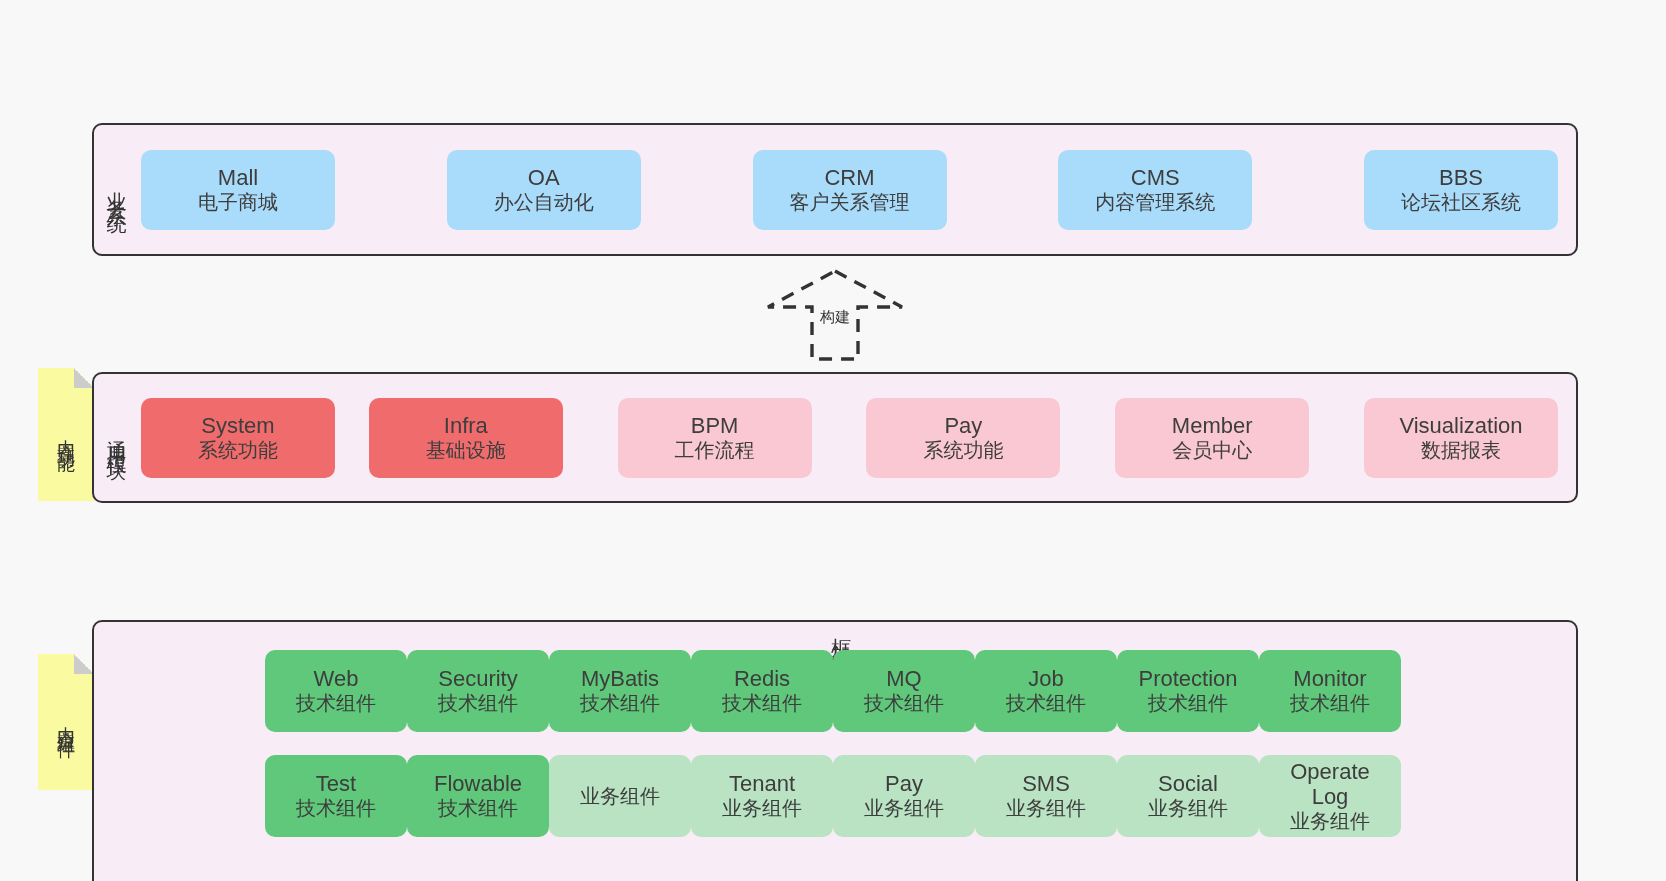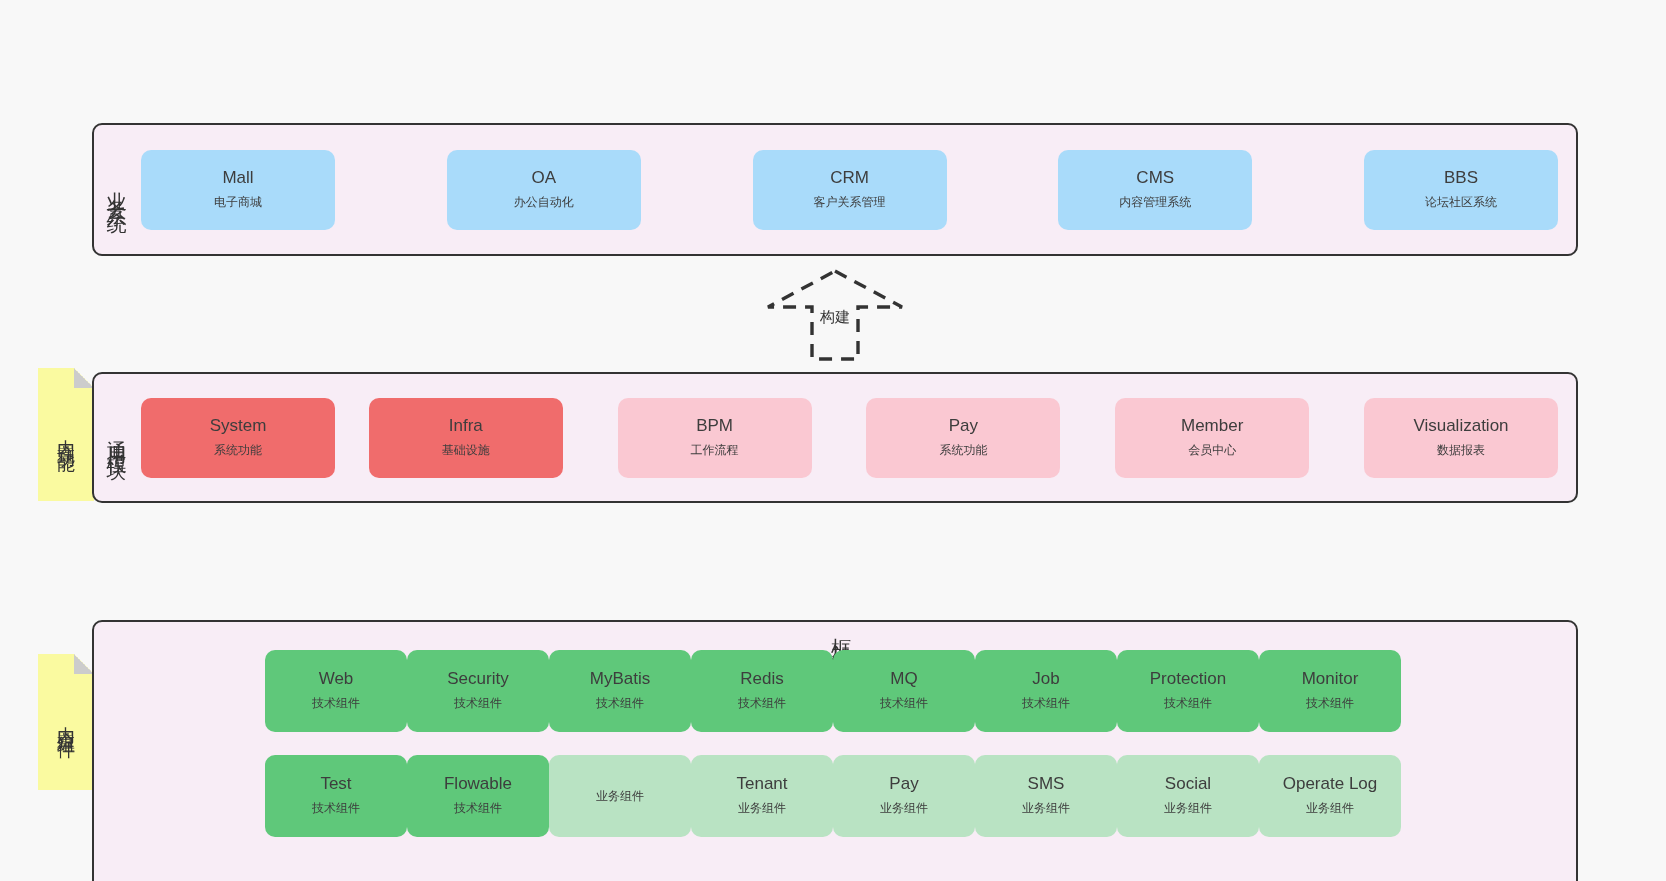--- a/index.html
+++ b/index.html
@@ -16,22 +16,22 @@
          border:2px solid var(--border);border-radius:10px;}
   .vlabel{writing-mode:vertical-rl;text-orientation:upright;font-size:20px;letter-spacing:7px;
           color:#333;margin-left:13px;flex:0 0 auto;line-height:1;}
   .rowwrap{flex:1;display:flex;flex-direction:column;gap:23px;padding:0 18px 0 14px;}
   .row{display:flex;justify-content:space-between;align-items:center;}
 
   
   .box{display:flex;flex-direction:column;justify-content:center;align-items:center;
        text-align:center;border-radius:10px;color:var(--text);padding:4px 10px;}
   .box .bn,.box .bd{display:block;line-height:25px;}
-  .bn{font-size:17px;}
-  .bd{font-size:12px;}
+  .bn{font-size:22px;}
+  .bd{font-size:20px;}
   .b-wide{width:194px;height:80px;}
   .b-small{width:142px;height:82px;}
   .v-blue{background:var(--blue);}
   .v-red{background:var(--red);}
   .v-pink{background:var(--pink);margin-left:21px;}
   .v-green{background:var(--green);}
   .v-lgreen{background:var(--lightgreen);}
 
   
   .arrow{position:absolute;width:150px;height:96px;}

